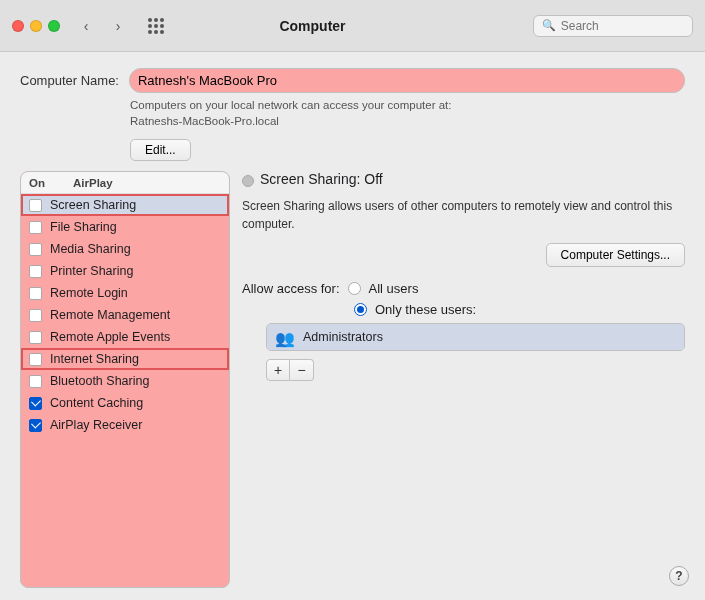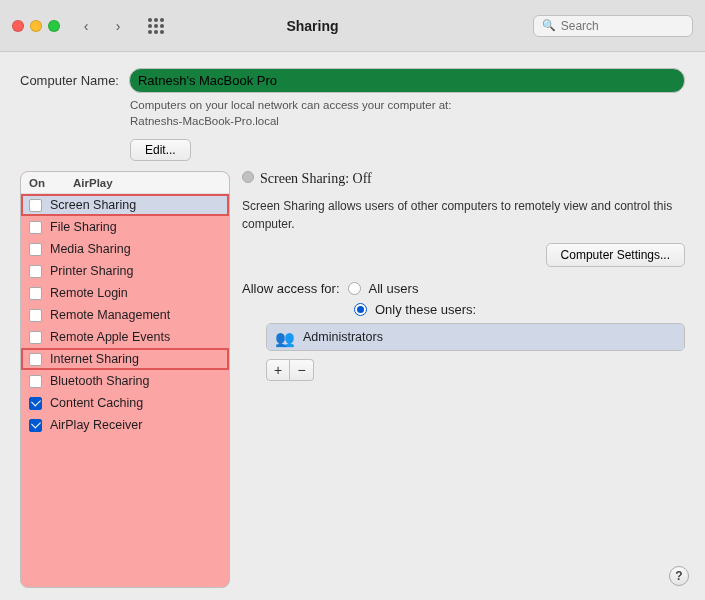--- a/index.html
+++ b/index.html
@@ -121,21 +121,21 @@
       font-size: 13px;
       white-space: nowrap;
       color: #333;
     }
     .computer-name-input {
       flex: 1;
       border: 1px solid #c0c0c0;
       border-radius: 12px;
       padding: 4px 8px;
       font-size: 13px;
-      background: #15803d;
+      background: #fca5a5;
       outline: none;
     }
     .local-address-row {
       display: flex;
       align-items: flex-start;
       gap: 10px;
       margin-left: 110px;
       flex-direction: column;
     }
     .local-address-text {
@@ -221,25 +221,24 @@
     
     .detail-panel {
       flex: 1;
       display: flex;
       flex-direction: column;
       gap: 10px;
     }
 
     .screen-sharing-status {
       display: flex;
-      align-items: flex-start;
+      align-items: flex-end;
       gap: 6px;
       font-size: 14px;
       font-weight: 500;
-      font-family: Liberation Serif, serif;
     }
     .status-indicator {
       width: 12px; height: 12px;
       border-radius: 50%;
       background: #c0c0c0;
       border: 1px solid #aaa;
       flex-shrink: 0;
     }
 
     .screen-sharing-desc {
@@ -366,21 +365,21 @@
     <div class="grid-dot"></div>
       <div class="grid-dot"></div>
       <div class="grid-dot"></div>
     <div class="grid-dot"></div>
       <div class="grid-dot"></div>
       <div class="grid-dot"></div>
     <div class="grid-dot"></div>
       <div class="grid-dot"></div>
       <div class="grid-dot"></div>
   </div>
-  <div class="titlebar-title">Sharing</div>
+  <div class="titlebar-title">Computer</div>
   <div class="search-box">
     <span class="search-icon-svg">🔍</span>
     <input type="text" placeholder="Search" style="">
   </div>
 </div>
 
 <div class="main" style="position:relative;">
 
   <div class="computer-name-section">
     <div class="computer-name-row">

